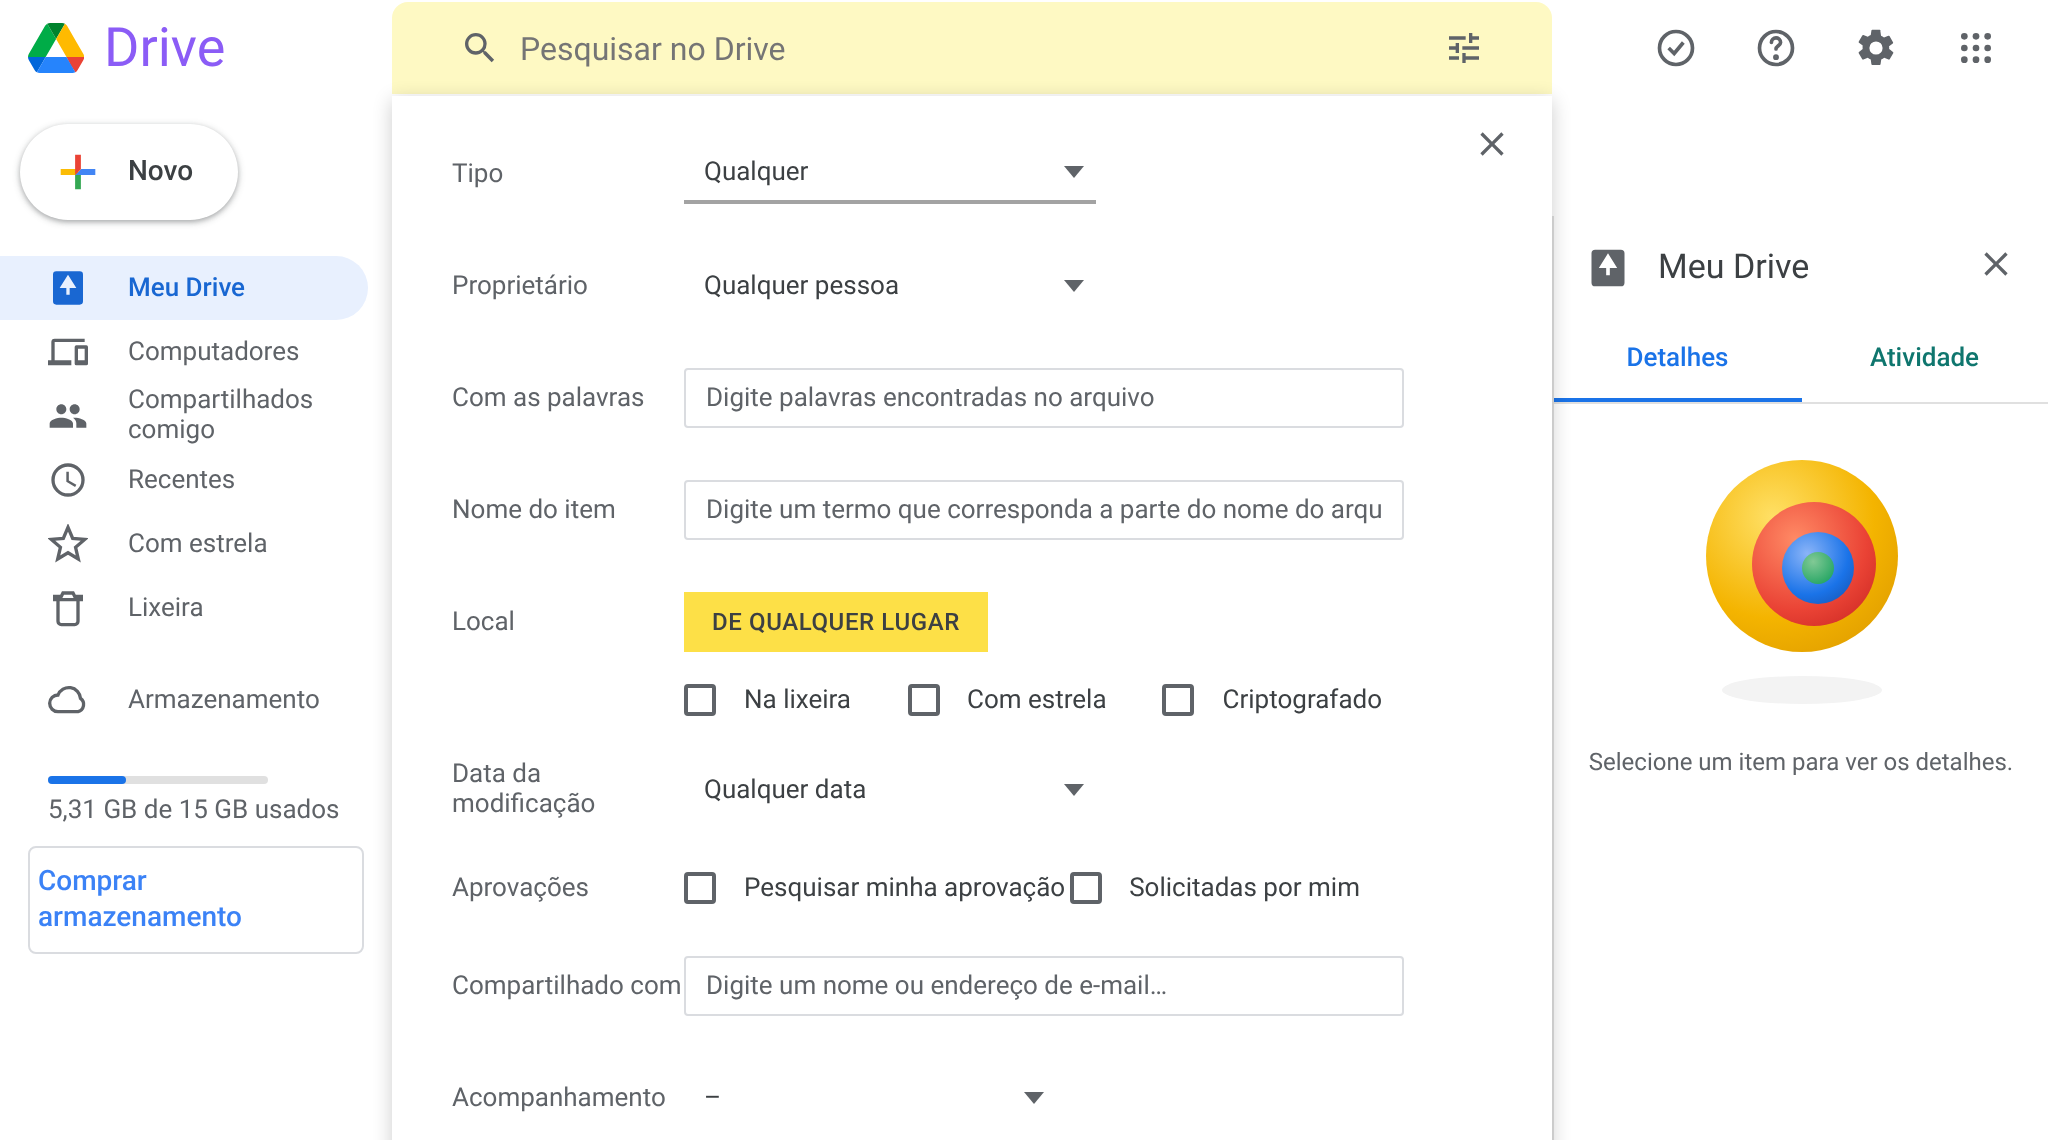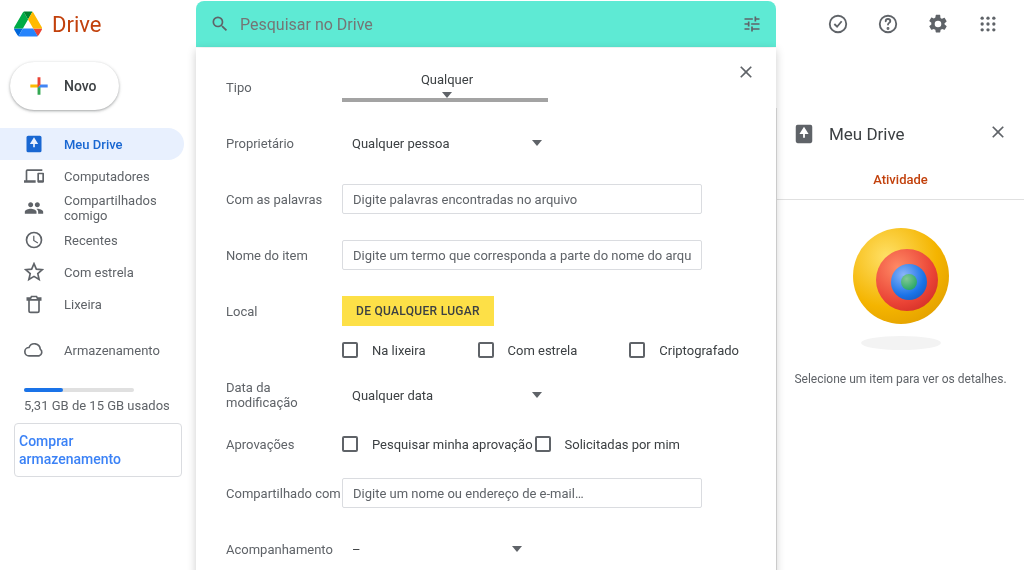--- a/index.html
+++ b/index.html
@@ -1,22 +1,22 @@
 <!DOCTYPE html>
 <html><head>
 <meta charset="utf-8">
 <style>
   * { margin: 0; padding: 0; box-sizing: border-box; font-family: Roboto, Arial, sans-serif; }
   body { width: 1024px; height: 570px; overflow: hidden; background: #fff; color: #3c4043; }
 
   .header { display: flex; align-items: center; height: 48px; padding: 0 16px 0 8px; }
   .logo-wrap { display: flex; align-items: center; width: 188px; }
   .logo-wrap svg { width: 28px; height: 28px; margin: 0 10px 0 6px; }
-  .logo-text { font-size: 22px; color: #c2410c; }
-  .search-bar { flex: 1; max-width: 580px; background: #5eead4; border-radius: 8px 8px 0 0; height: 46px; display: flex; align-items: center; padding: 0 4px; }
+  .logo-text { font-size: 27px; color: #8b5cf6; }
+  .search-bar { flex: 1; max-width: 580px; background: #fef9c3; border-radius: 8px 8px 0 0; height: 46px; display: flex; align-items: center; padding: 0 24px; }
   .search-icon, .tune-icon { width: 40px; display: flex; align-items: center; justify-content: center; color: #5f6368; }
   .search-input { flex: 1; border: none; background: transparent; font-size: 16px; color: #5f6368; outline: none; }
   .header-icons { margin-left: auto; display: flex; gap: 10px; align-items: center; color: #5f6368; }
   .hicon { width: 40px; height: 40px; display: flex; align-items: center; justify-content: center; }
 
   .body { display: flex; height: 522px; position: relative; }
   .sidebar { width: 196px; padding-top: 14px; }
   .new-btn { display: inline-flex; align-items: center; gap: 12px; height: 48px; padding: 0 22px 0 16px; margin-left: 10px; border-radius: 24px; box-shadow: 0 1px 2px rgba(60,64,67,.3), 0 1px 3px 1px rgba(60,64,67,.15); font-size: 14px; font-weight: 500; color: #3c4043; }
   .nav { margin-top: 18px; }
   .nav-item { display: flex; align-items: center; gap: 20px; height: 32px; padding: 0 12px 0 24px; font-size: 13px; color: #5f6368; border-radius: 0 16px 16px 0; margin-right: 12px; }
@@ -29,36 +29,36 @@
 
   .main { flex: 1; position: relative; }
   .main-icons { position: absolute; right: 14px; top: 16px; display: flex; gap: 14px; color: #5f6368; }
 
   .adv-panel { position: absolute; left: 0; top: 0; width: 580px; background: #fff; border-radius: 0 0 8px 8px; box-shadow: 0 2px 10px rgba(0,0,0,.2); padding: 24px 30px 18px 30px; z-index: 50; }
   .close-x { position: absolute; right: 20px; top: 14px; color: #5f6368; }
   .frow { display: flex; align-items: center; margin-bottom: 26px; font-size: 13px; color: #5f6368; }
   .frow.tight { margin-bottom: 20px; }
   .flabel { width: 116px; }
   .fsel { display: flex; align-items: center; justify-content: space-between; width: 206px; height: 30px; padding: 0 6px 0 10px; font-size: 13px; color: #3c4043; }
-  .fsel.underline { border-bottom: 4px solid #a3a3a3; flex-direction: column; }
+  .fsel.underline { border-bottom: 2px solid #a3a3a3; }
   .ftext { width: 360px; height: 30px; border: 1px solid #dadce0; border-radius: 2px; padding: 0 10px; font-size: 13px; color: #3c4043; }
   .ftext::placeholder { color: #5f6368; }
   .locbtn { background: #fde047; padding: 8px 14px; font-size: 12px; font-weight: 500; letter-spacing: .3px; color: #3c4043; }
-  .chkrow { display: flex; gap: 52px; margin-left: 116px; margin-top: -4px; margin-bottom: 22px; }
+  .chkrow { display: flex; gap: 28px; margin-left: 116px; margin-top: -4px; margin-bottom: 22px; }
   .chk { display: flex; align-items: center; gap: 14px; font-size: 13px; color: #3c4043; }
   .chkbox { width: 16px; height: 16px; border: 2px solid #5f6368; border-radius: 2px; }
   .apr { display: flex; gap: 2px; }
 
   .details { width: 248px; border-left: 1px solid #e0e0e0; margin-top: 60px; }
   .dhead { display: flex; align-items: center; padding: 14px 16px; gap: 14px; }
   .dtitle { font-size: 17px; color: #3c4043; flex: 1; }
   .dtabs { display: flex; border-bottom: 1px solid #e0e0e0; }
   .dtab { flex: 1; text-align: center; padding: 12px 0; font-size: 13px; font-weight: 500; }
   .dtab.active { color: #1a73e8; border-bottom: 2px solid #1a73e8; }
-  .dtab.inactive { color: #c2410c; }
+  .dtab.inactive { color: #0f766e; }
   .dbody { text-align: center; padding: 26px 14px; font-size: 12px; color: #5f6368; }
   .dimg { width: 100px; height: 100px; margin: 0 auto 10px auto; position: relative; }
   .ring { position: absolute; border-radius: 50%; }
   .shadow { width:80px; height:14px; background:#f3f3f3; border-radius:50%; margin:0 auto 22px auto; }
 </style>
 </head>
 <body>
 
 <div class="header">
   <div class="logo-wrap">
@@ -298,20 +298,21 @@
     <div class="dhead">
       <svg width="22" height="22" viewBox="0 0 24 24" fill="#5f6368">
           <path d="M19 2H5a2 2 0 00-2 2v16a2 2 0 002 2h14a2 2 0 002-2V4a2 2 0 00-2-2zm-7 2l5 8h-4v4h-2v-4H7l5-8z"></path>
         </svg>
       <span class="dtitle">Meu Drive</span>
       <span><svg width="20" height="20" viewBox="0 0 24 24" fill="#5f6368">
             <path d="M19 6.41L17.59 5 12 10.59 6.41 5 5 6.41 10.59 12 5 17.59 6.41 19 12 13.41 17.59 19 19 17.59 13.41 12z"></path>
           </svg></span>
     </div>
     <div class="dtabs">
+      <div class="dtab active">Detalhes</div>
       <div class="dtab inactive">Atividade</div>
     </div>
     <div class="dbody">
       <div class="dimg">
         <div class="ring" style="width:96px;height:96px;left:2px;top:2px;background:radial-gradient(circle at 35% 30%, #ffe066, #f4b400 55%, #d89400);"></div>
         <div class="ring" style="width:62px;height:62px;left:25px;top:23px;background:radial-gradient(circle at 35% 30%, #ff8a65, #ea4335 60%, #c5221f);"></div>
         <div class="ring" style="width:36px;height:36px;left:40px;top:38px;background:radial-gradient(circle at 35% 30%, #8ab4f8, #1a73e8 60%, #174ea6);"></div>
         <div class="ring" style="width:16px;height:16px;left:50px;top:48px;background:radial-gradient(circle at 35% 30%, #81c995, #0f9d58);"></div>
       </div>
       <div class="shadow"></div>

